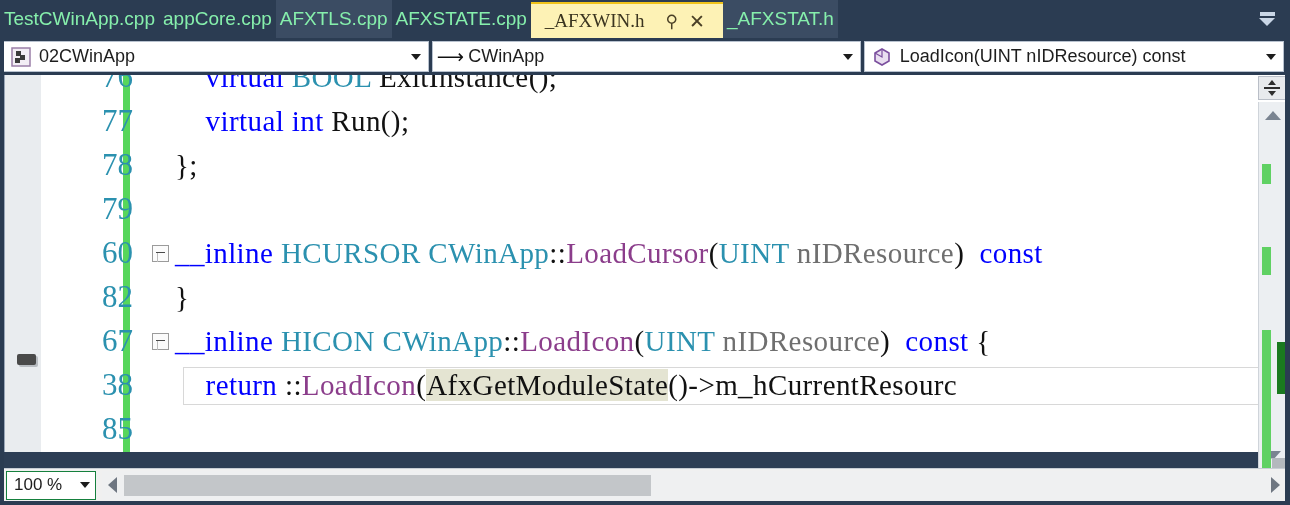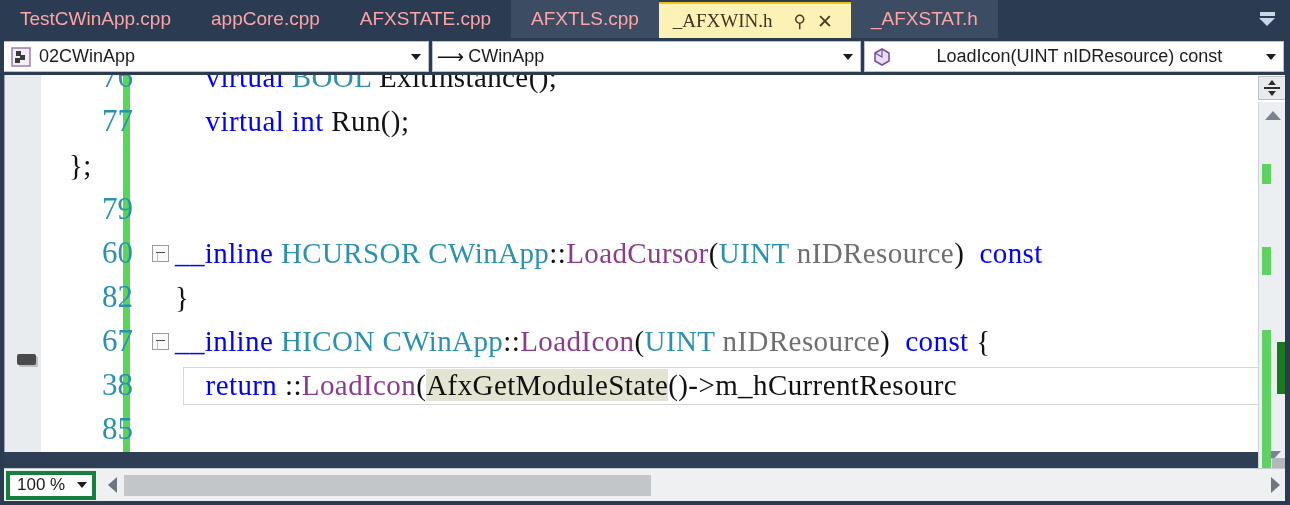--- a/index.html
+++ b/index.html
@@ -27,22 +27,22 @@
     left: 0; top: 0;
     width: 1290px; height: 38px;
     background: #2b3c52;
     display: flex;
     align-items: flex-end;
   }
   .tab {
     height: 38px;
     display: flex;
     align-items: center;
-    padding: 0 20px;
-    color: #fca5a5;
+    padding: 0 4px;
+    color: #86efac;
     font-size: 19px;
     font-family: "Liberation Sans", sans-serif;
     white-space: nowrap;
     box-sizing: border-box;
   }
   .tab.inactive {
     background: #2b3c52;
   }
   .tab.shade {
     background: #3b4c63;
@@ -103,21 +103,21 @@
     background: #ffffff;
     border: 1px solid #b8c2cf;
     display: flex;
     align-items: center;
     box-sizing: border-box;
     margin-right: 3px;
     overflow: hidden;
   }
   .navcombo.c1 { width: 428px; }
   .navcombo.c2 { width: 430px; }
-  .navcombo.c3 { width: 422px; text-align: center; }
+  .navcombo.c3 { width: 422px; }
   .nav-icon {
     width: 22px; height: 22px;
     margin: 0 5px 0 6px;
     flex: none;
     display: flex; align-items: center; justify-content: center;
   }
   .nav-text {
     flex: 1;
     font-size: 18px;
     color: #1d1d1d;
@@ -334,21 +334,21 @@
     background: #f0f0f0;
     display: flex;
     align-items: center;
     box-sizing: border-box;
     border-top: 1px solid #c7cdd4;
   }
   .zoombox {
     width: 90px; height: 29px;
     margin-left: 2px;
     background: #ffffff;
-    border: 4px solid #15803d;
+    border: 1px solid #15803d;
     box-sizing: border-box;
     display: flex; align-items: center;
   }
   .zoom-text {
     flex: 1;
     font-size: 17px;
     color: #1d1d1d;
     padding-left: 7px;
     font-family: "Liberation Sans", sans-serif;
   }
@@ -418,25 +418,25 @@
 
 <div class="app">
 
   <div class="tabbar">
     <div class="tab inactive">
       <span class="tab-label">TestCWinApp.cpp</span>
     </div>
     <div class="tab inactive">
       <span class="tab-label">appCore.cpp</span>
     </div>
+    <div class="tab shade">
+      <span class="tab-label">AFXTLS.cpp</span>
+    </div>
     <div class="tab inactive">
       <span class="tab-label">AFXSTATE.cpp</span>
-    </div>
-    <div class="tab shade">
-      <span class="tab-label">AFXTLS.cpp</span>
     </div>
     <div class="tab active">
       <span class="tab-label">_AFXWIN.h</span>
       <span class="tab-ico">⚲</span>
       <span class="tab-ico close">✕</span>
     </div>
     <div class="tab shade">
       <span class="tab-label">_AFXSTAT.h</span>
     </div>
     <div class="tablist-btn">
@@ -498,20 +498,21 @@
           <div class="lineno">76</div>
           <div class="foldcol"></div>
           <div class="code"><span>    </span><span class="kw">virtual</span><span> </span><span class="type">BOOL</span><span> ExitInstance();</span></div>
         </div>
         <div class="coderow">
           <div class="lineno">77</div>
           <div class="foldcol"></div>
           <div class="code"><span>    </span><span class="kw">virtual</span><span> </span><span class="kw">int</span><span> Run();</span></div>
         </div>
         <div class="coderow">
+          <div class="lineno">78</div>
           <div class="foldcol">
             <span class="foldline half-top"></span>
           </div>
           <div class="code"><span>};</span></div>
         </div>
         <div class="coderow">
           <div class="lineno">79</div>
           <div class="foldcol"></div>
           <div class="code"><span></span></div>
         </div>

